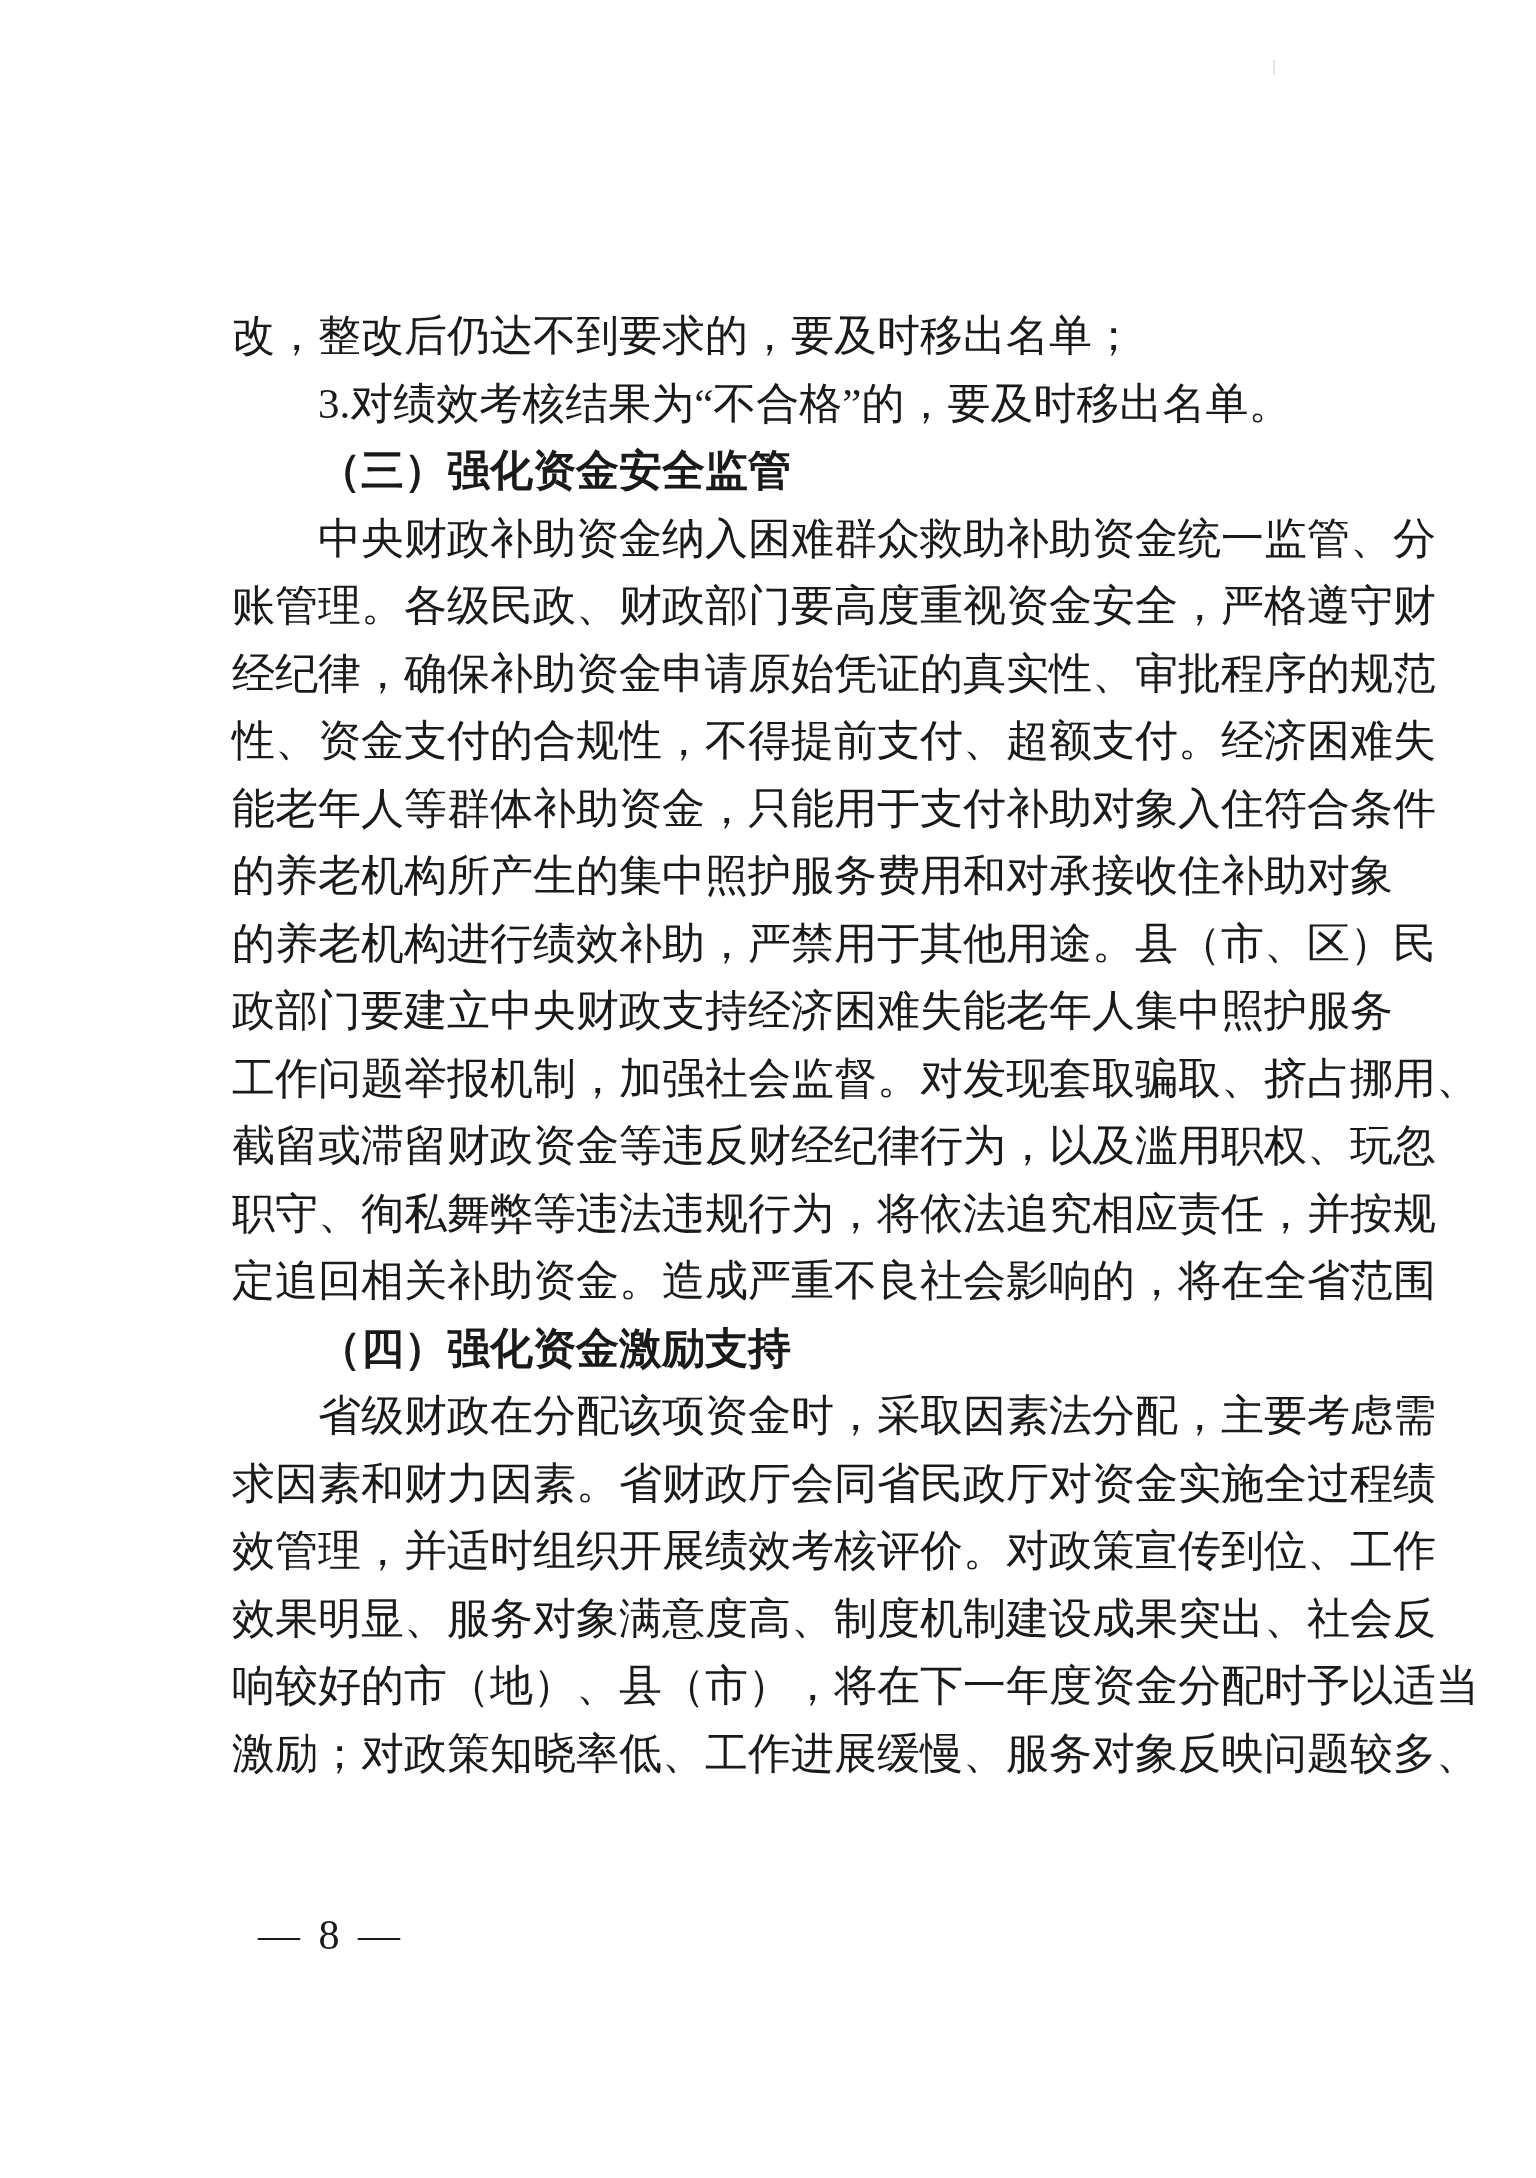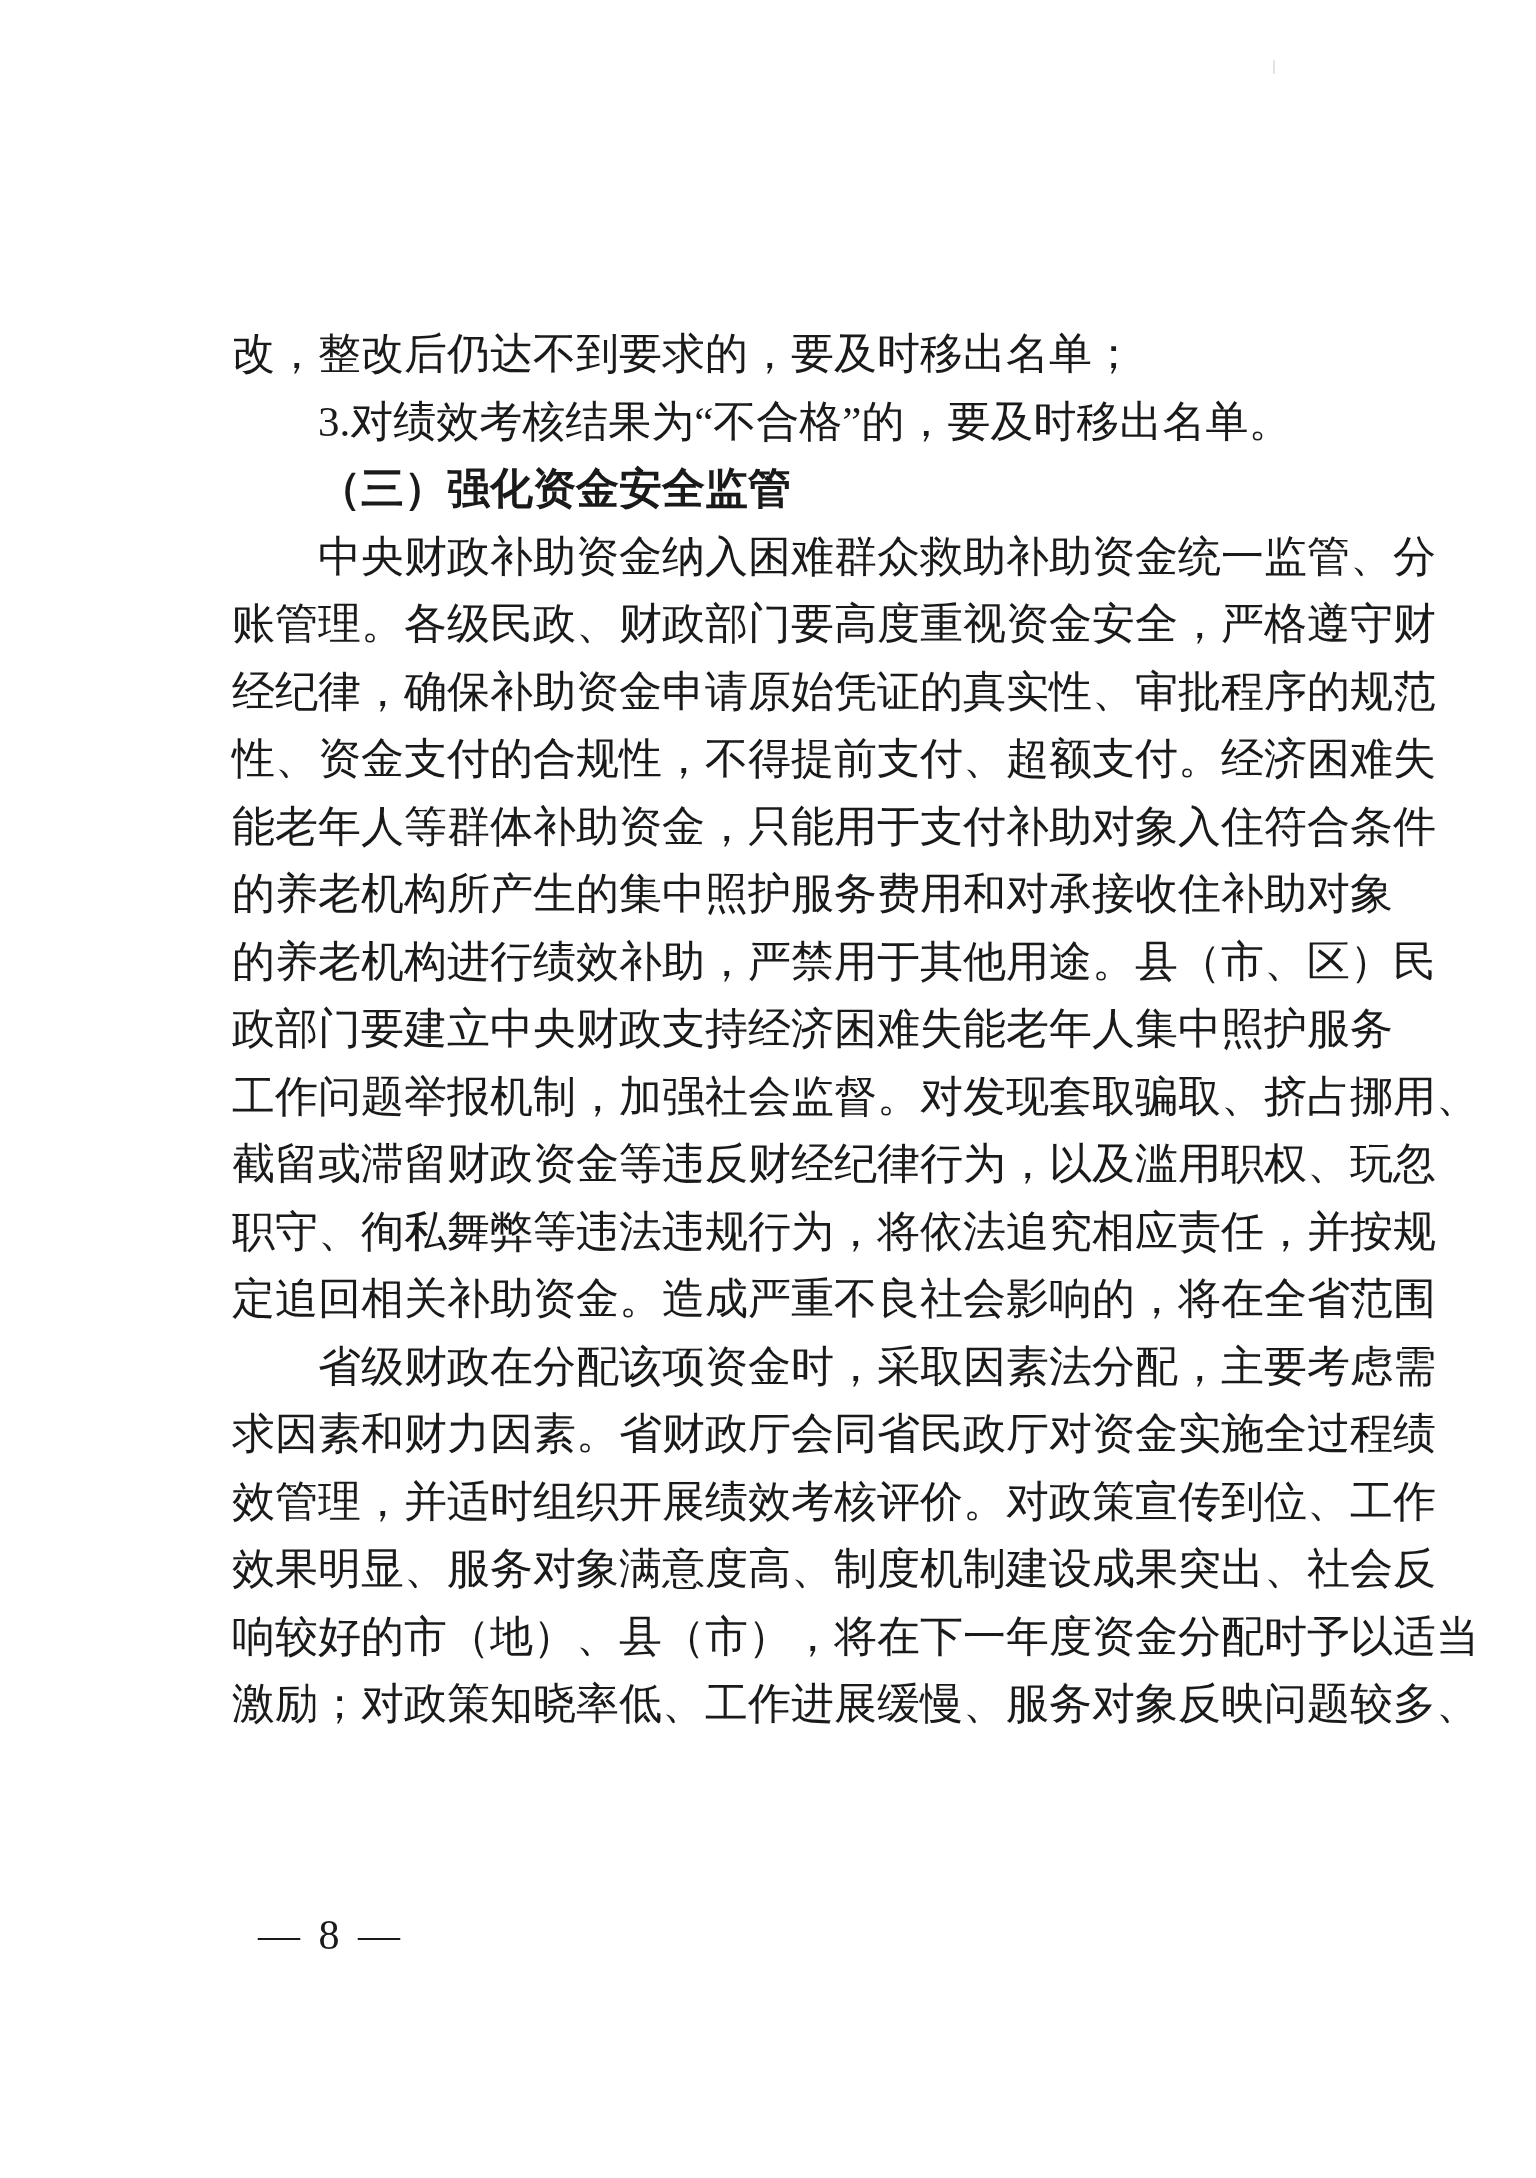--- a/index.html
+++ b/index.html
@@ -8,21 +8,21 @@
     width: 1536px;
     height: 2178px;
     background: #ffffff;
     overflow: hidden;
     font-family: "Liberation Serif", "DejaVu Serif", serif;
     color: #1a1a1a;
   }
   .text-block {
     position: absolute;
     left: 232px;
-    top: 320px;
+    top: 302px;
     width: 1098px;
   }
   .line {
     box-sizing: border-box;
     height: 67.5px;
     line-height: 67.5px;
     font-size: 43px;
     white-space: nowrap;
     letter-spacing: 0px;
   }
@@ -412,20 +412,21 @@
         <span>响</span>
         <span>的</span>
         <span>，</span>
         <span>将</span>
         <span>在</span>
         <span>全</span>
         <span>省</span>
         <span>范</span>
         <span>围</span>
       </div>
+      <div class="line heading indent">（四）强化资金激励支持</div>
       <div class="line body indent fill">
         <span>省</span>
         <span>级</span>
         <span>财</span>
         <span>政</span>
         <span>在</span>
         <span>分</span>
         <span>配</span>
         <span>该</span>
         <span>项</span>

